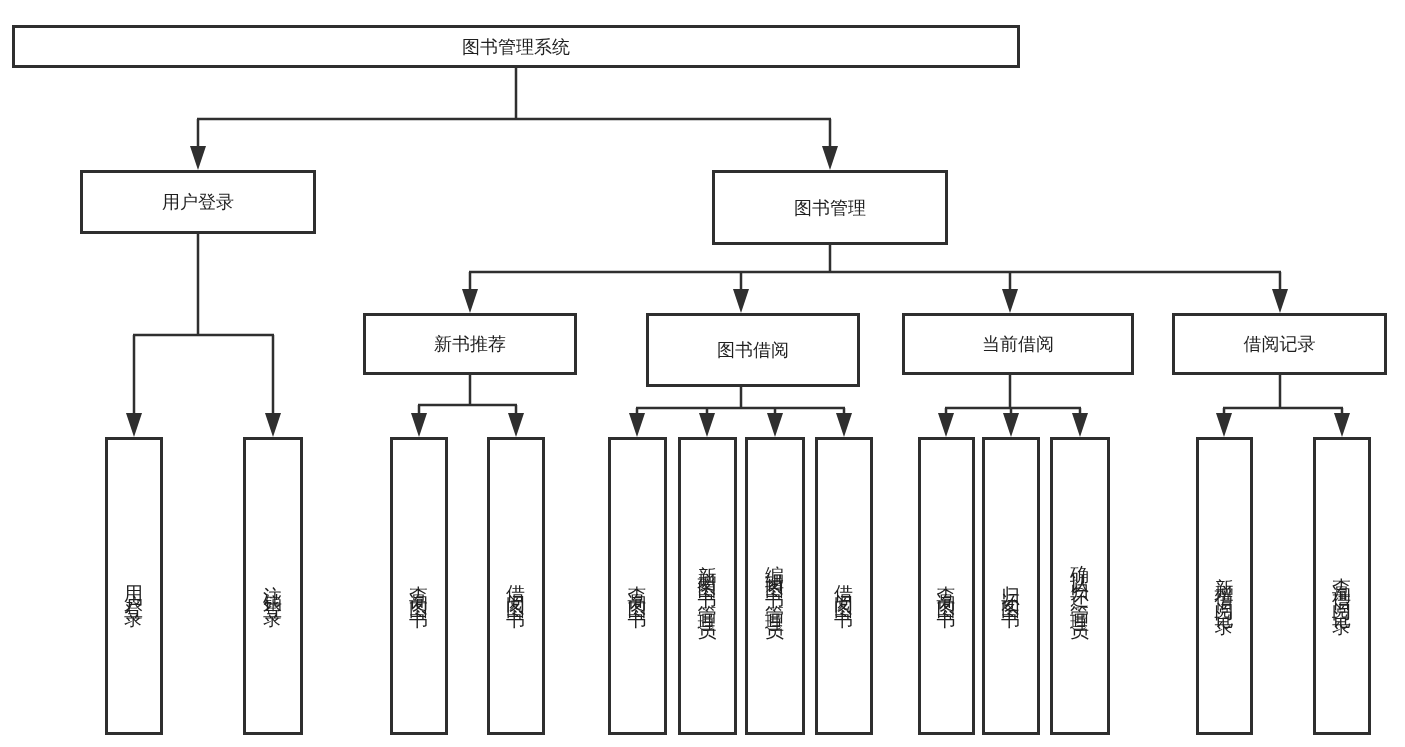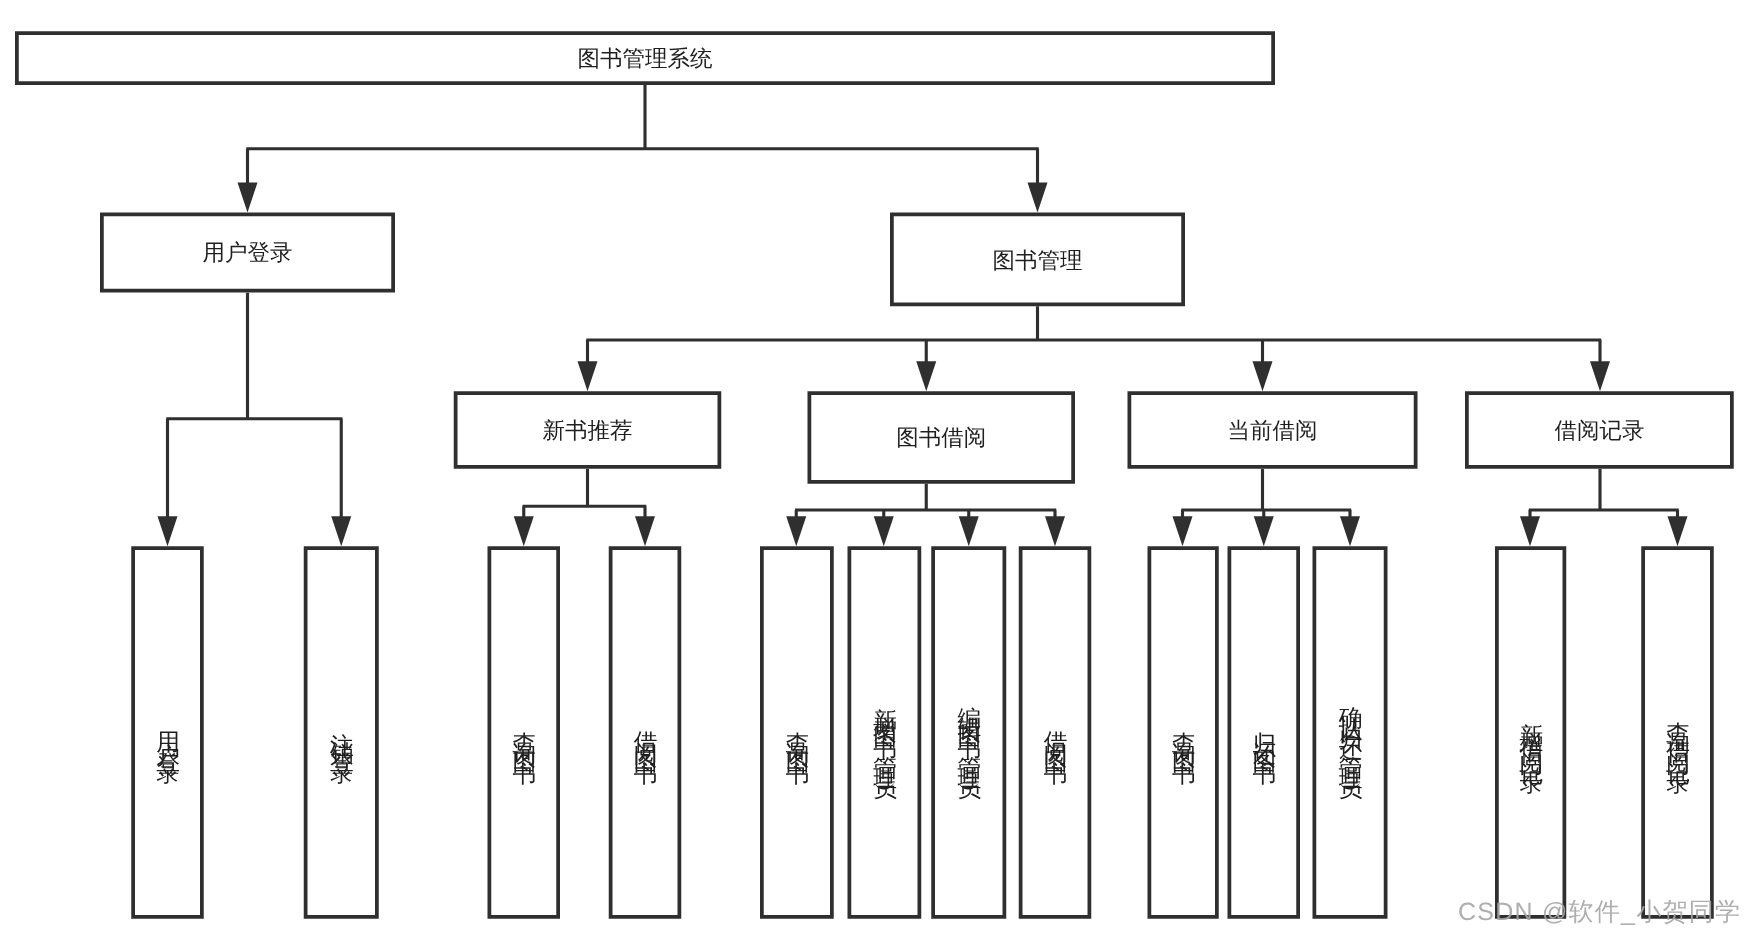--- a/index.html
+++ b/index.html
@@ -172,15 +172,14 @@
     <span class="vtext">确认归还（管理员）</span>
   </div>
 
   <div class="box vbox leaf n-e1">
     <span class="vtext">新增借阅记录</span>
   </div>
   <div class="box vbox leaf n-e2">
     <span class="vtext">查询借阅记录</span>
   </div>
 
-  <div class="watermark">CSDN @软件_小贺同学</div>
 
 </div>
 
 </body></html>

